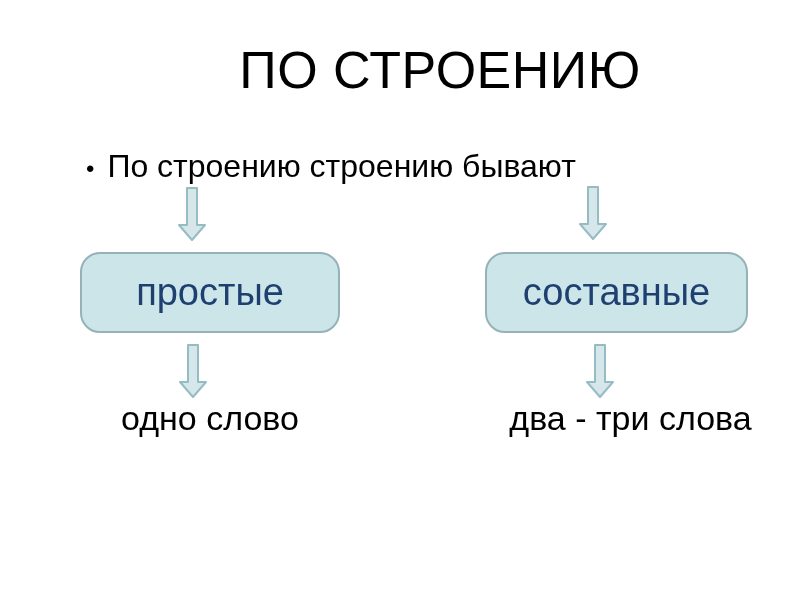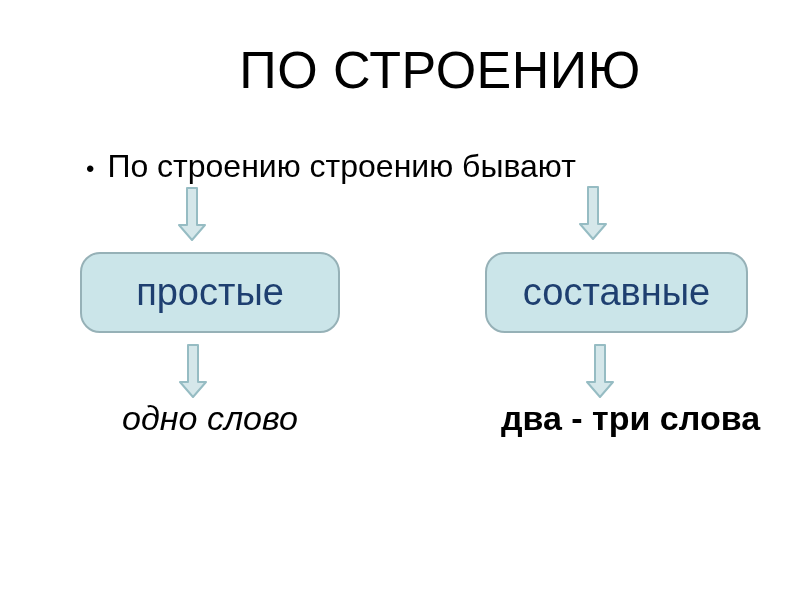--- a/index.html
+++ b/index.html
@@ -74,22 +74,22 @@
   .category-box-left  { left: 40px;  width: 260px; }
   .category-box-right { left: 445px; width: 263px; }
   .result-label {
     position: absolute;
     top: 399px;
     text-align: center;
     font-size: 34px;
     white-space: nowrap;
     color: var(--body-color, #000000);
   }
-  .result-left  { left: 40px;  width: 260px; font-style: italic; }
-  .result-right { left: 448px; width: 285px; font-weight: bold; }
+  .result-left  { left: 40px;  width: 260px; }
+  .result-right { left: 448px; width: 285px; }
 </style>
 </head>
 <body>
 
 <div class="slide">
 
   <h1 class="title">ПО СТРОЕНИЮ</h1>
 
   <div class="bullet-line">
     <span class="bullet-marker">•</span>

